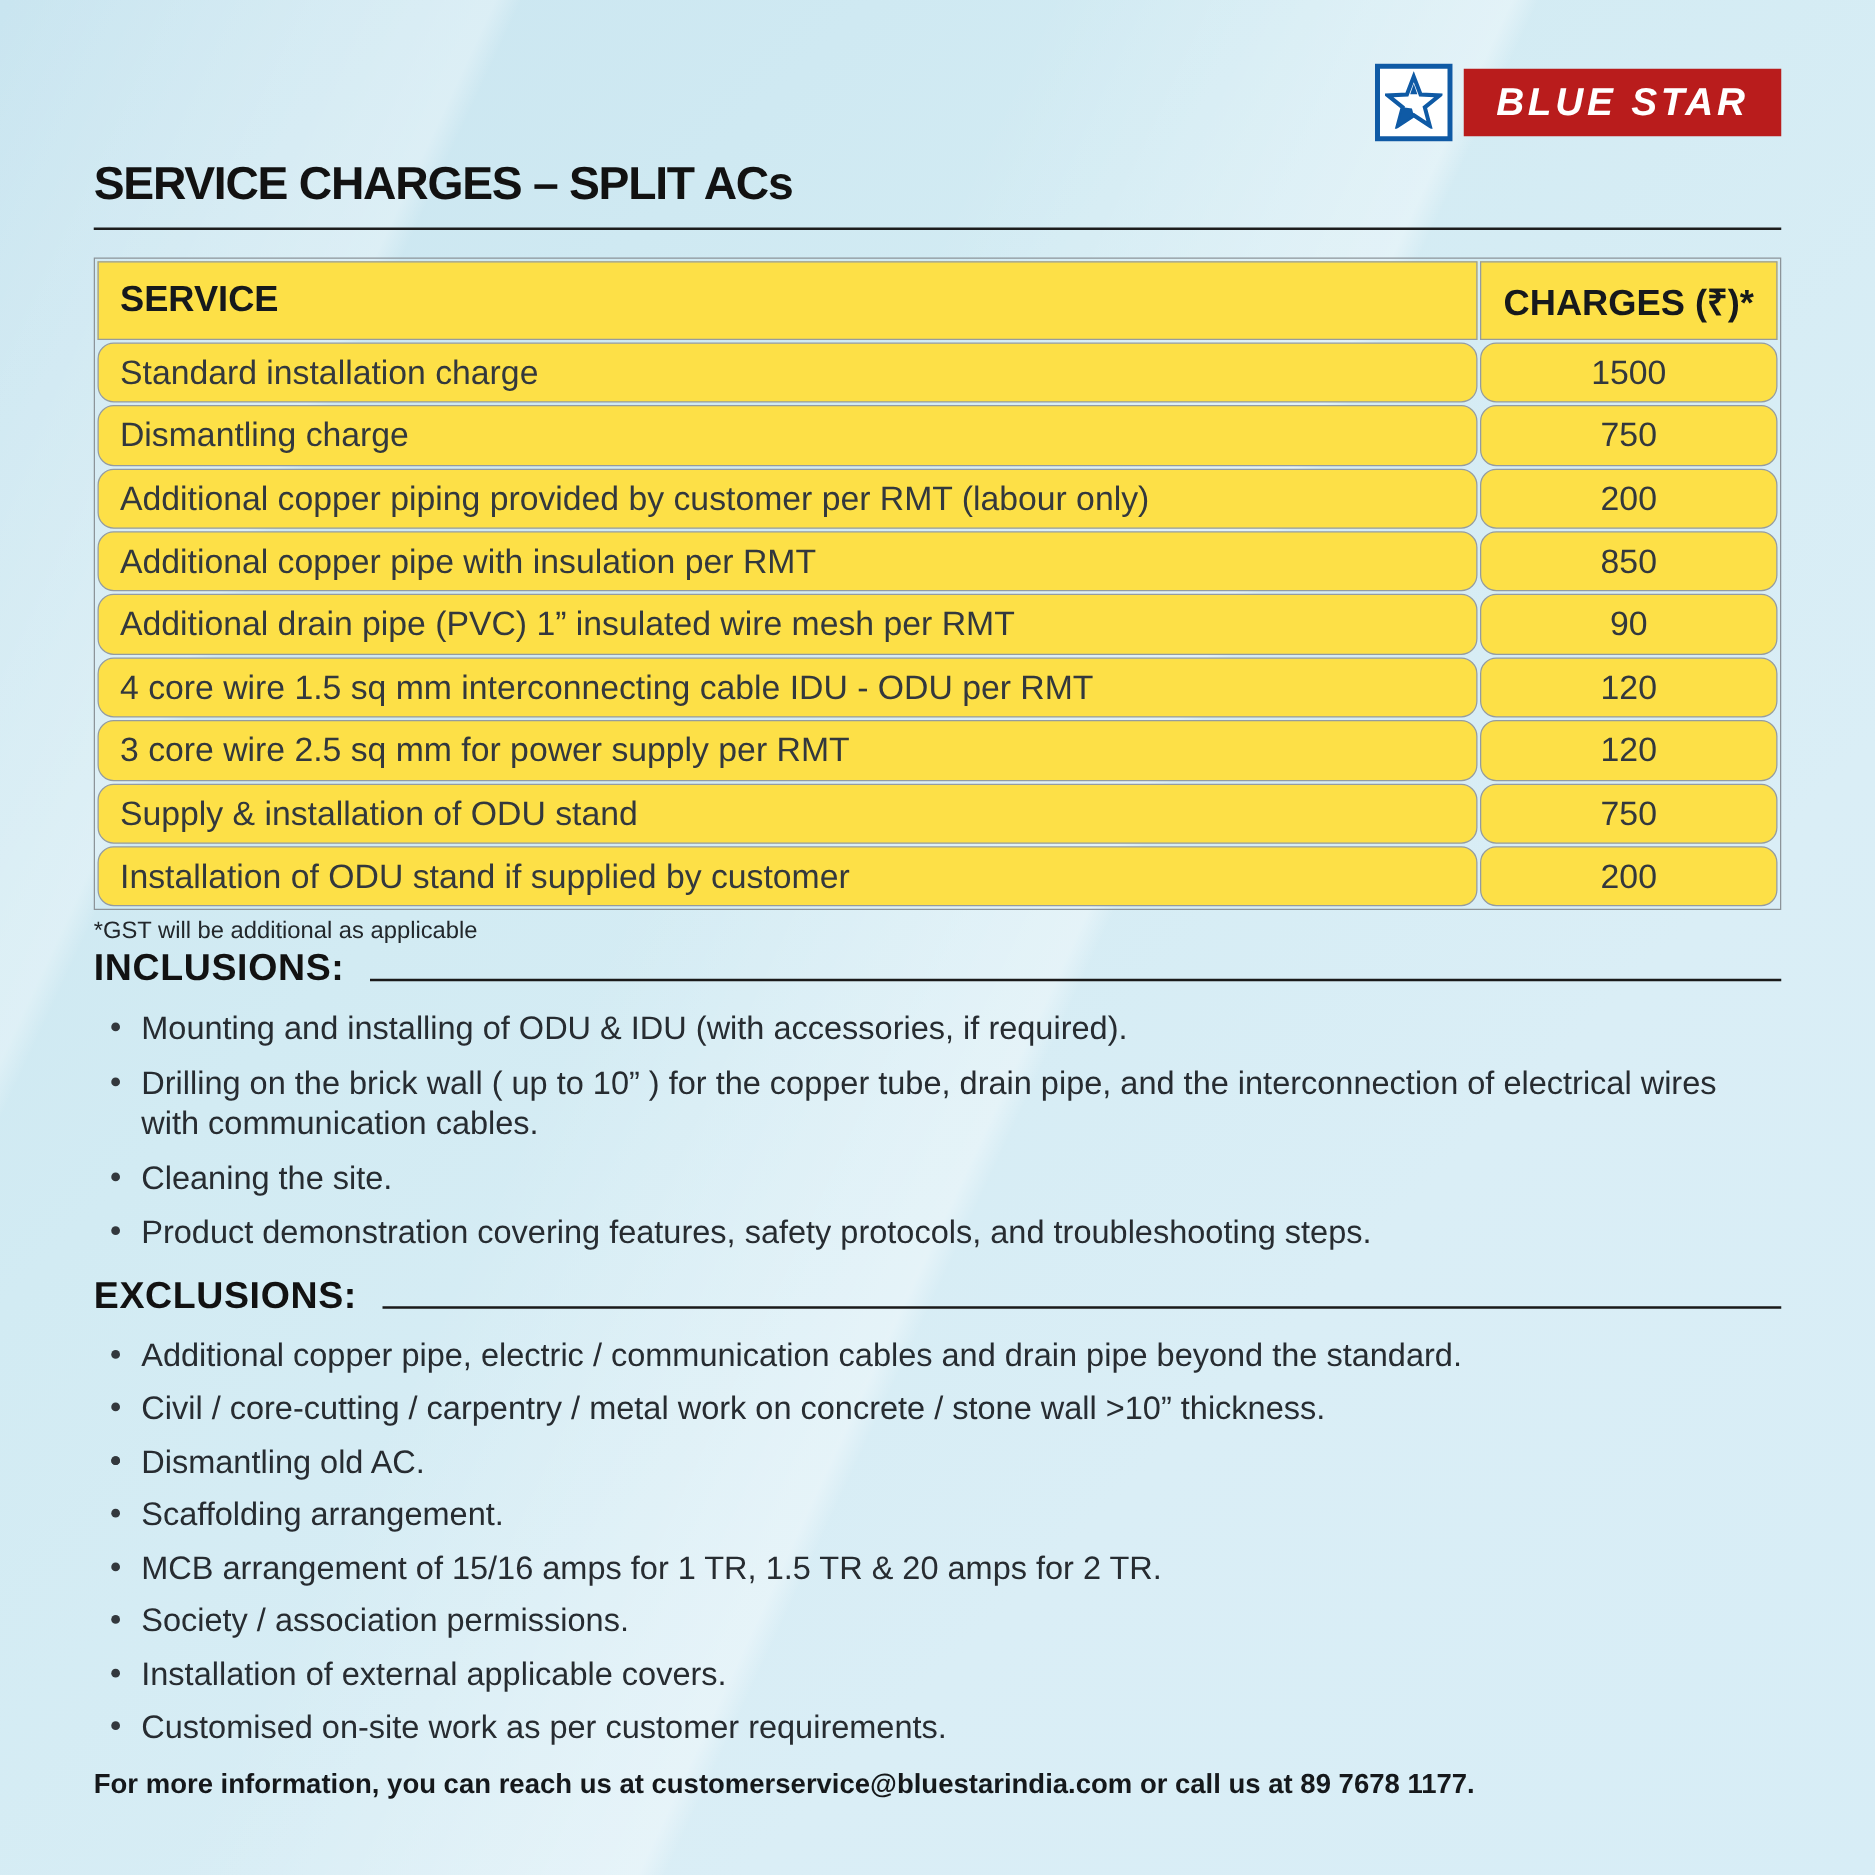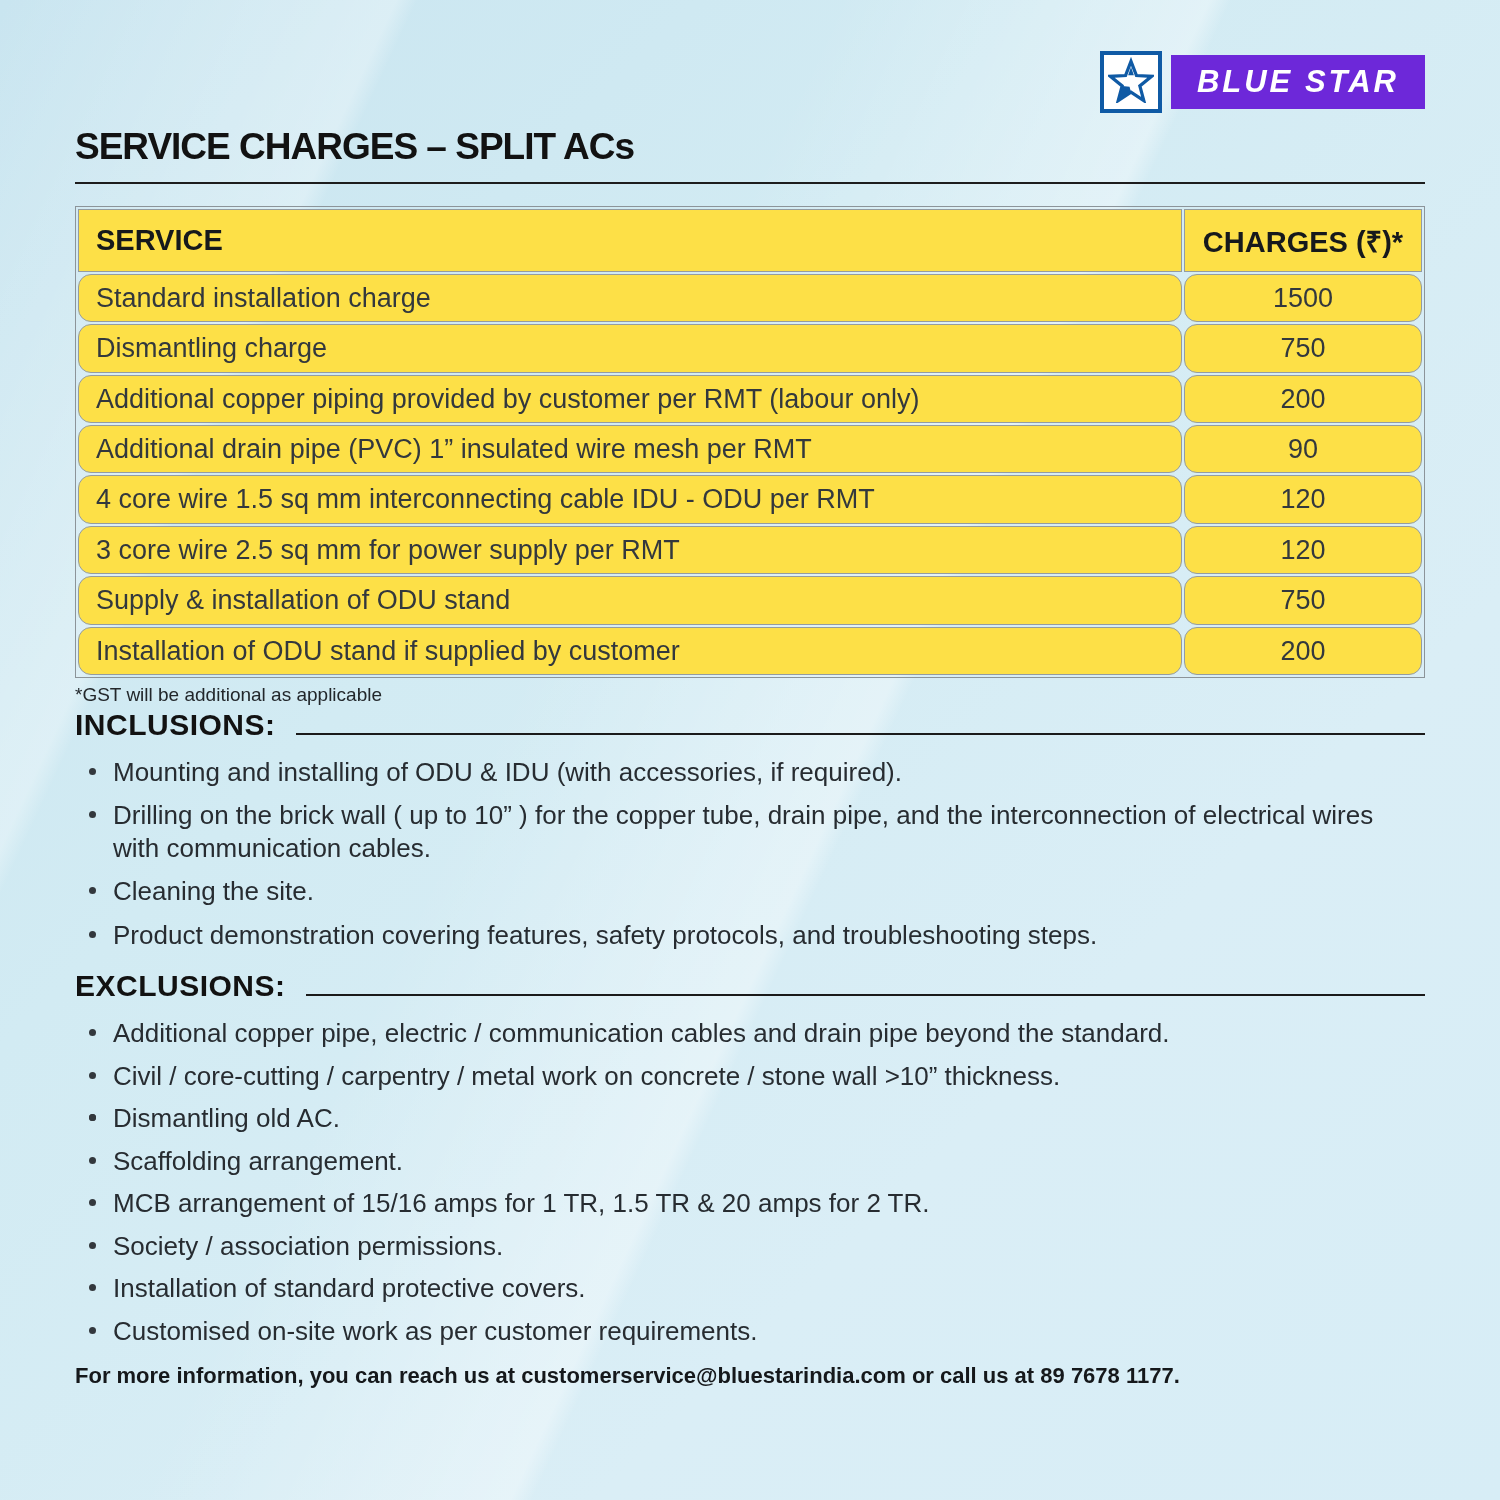--- a/index.html
+++ b/index.html
@@ -22,21 +22,21 @@
   .page { padding: 50px 75px 0 75px; }
 
   
   .logo-row { display: flex; justify-content: flex-end; align-items: center; height: 64px; }
   .logo { display: flex; align-items: center; gap: 9px; }
   .logo-mark {
     width: 62px; height: 62px; background: #ffffff;
     border: 4px solid #0f5aa5; display: flex; align-items: center; justify-content: center;
   }
   .logo-word {
-    height: 54px; background: #6d28d9; color: #ffffff;
+    height: 54px; background: #b91c1c; color: #ffffff;
     display: flex; align-items: center; justify-content: center;
     padding: 0 26px; font-size: 31px; font-weight: bold; letter-spacing: 3px;
     font-style: italic;
   }
 
   
   .title {
     margin-top: 14px; font-size: 37px; font-weight: bold;
     letter-spacing: -1px; color: #121212; line-height: 1.05;
   }
@@ -124,20 +124,24 @@
       </tr>
       <tr>
         <td>Dismantling charge</td>
         <td class="num">750</td>
       </tr>
       <tr>
         <td>Additional copper piping provided by customer per RMT (labour only)</td>
         <td class="num">200</td>
       </tr>
       <tr>
+        <td>Additional copper pipe with insulation per RMT</td>
+        <td class="num">850</td>
+      </tr>
+      <tr>
         <td>Additional drain pipe (PVC) 1” insulated wire mesh per RMT</td>
         <td class="num">90</td>
       </tr>
       <tr>
         <td>4 core wire 1.5 sq mm interconnecting cable IDU - ODU per RMT</td>
         <td class="num">120</td>
       </tr>
       <tr>
         <td>3 core wire 2.5 sq mm for power supply per RMT</td>
         <td class="num">120</td>
@@ -171,19 +175,19 @@
     <span class="section-rule"></span>
   </div>
   <ul class="bullets tight">
     <li><span class="dot"></span><span>Additional copper pipe, electric / communication cables and drain pipe beyond the standard.</span></li>
     <li><span class="dot"></span><span>Civil / core-cutting / carpentry / metal work on concrete / stone wall &gt;10” thickness.</span></li>
     <li><span class="dot"></span></li>
     <li><span class="dot"></span><span>Dismantling old AC.</span></li>
     <li><span class="dot"></span><span>Scaffolding arrangement.</span></li>
     <li><span class="dot"></span><span>MCB arrangement of 15/16 amps for 1 TR, 1.5 TR &amp; 20 amps for 2 TR.</span></li>
     <li><span class="dot"></span><span>Society / association permissions.</span></li>
-    <li><span class="dot"></span><span>Installation of standard protective covers.</span></li>
+    <li><span class="dot"></span><span>Installation of external applicable covers.</span></li>
     <li><span class="dot"></span><span>Customised on-site work as per customer requirements.</span></li>
   </ul>
 
   <div class="footer">For more information, you can reach us at customerservice@bluestarindia.com or call us at 89 7678 1177.</div>
 
 </div>
 
 </body></html>

